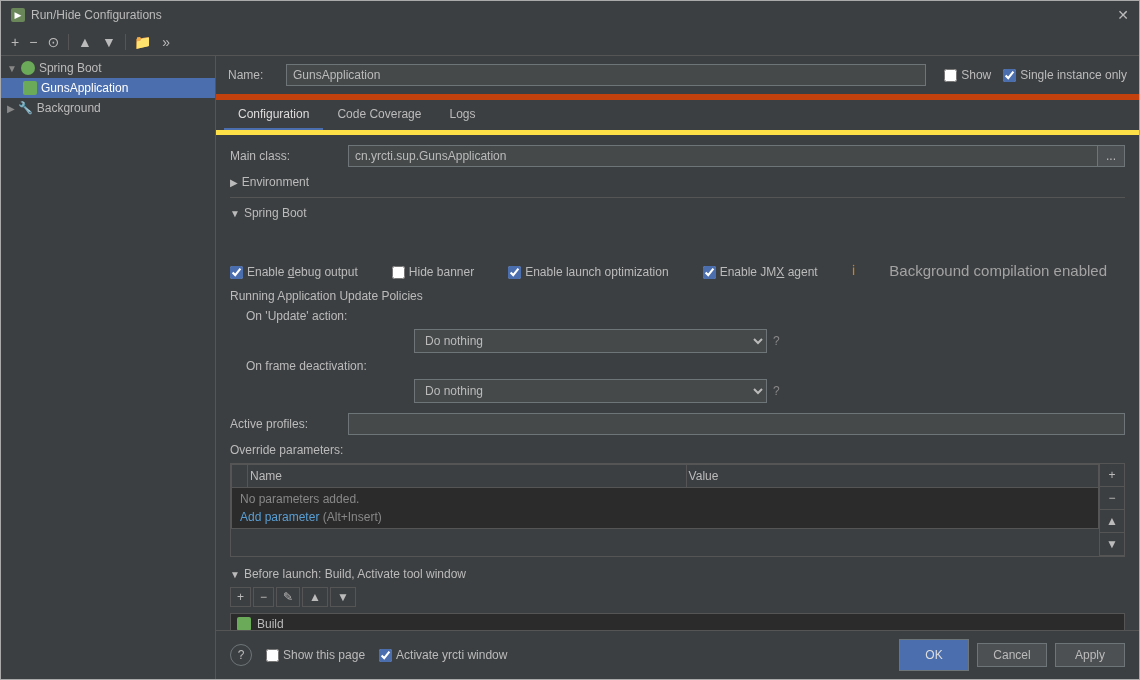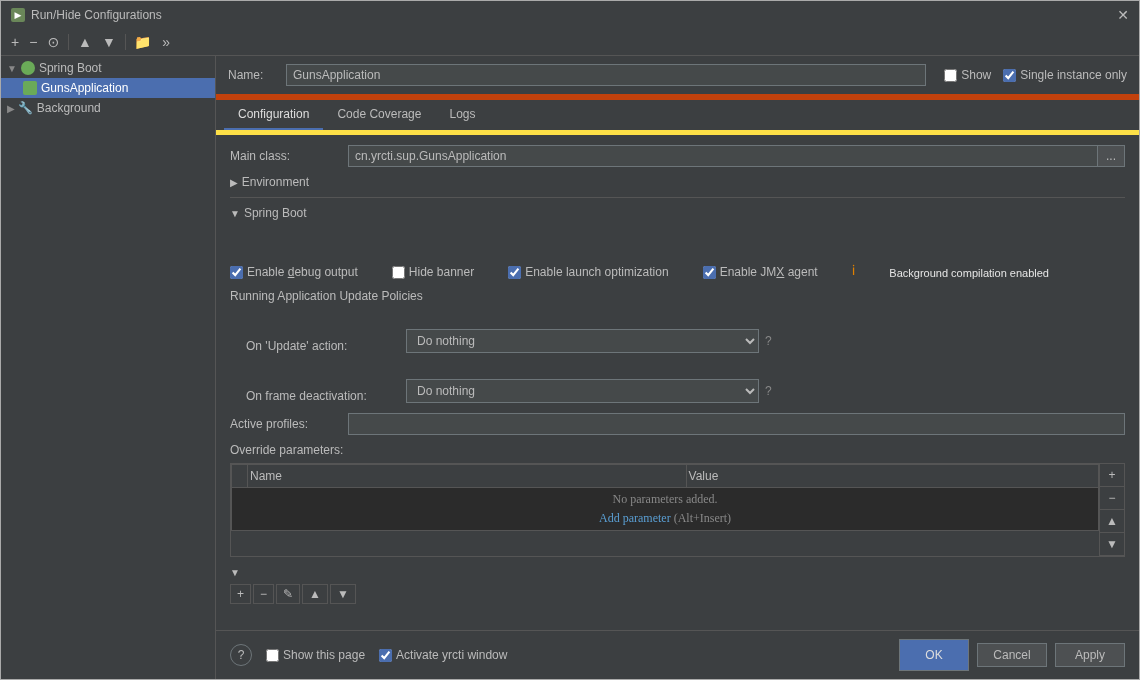--- a/index.html
+++ b/index.html
@@ -278,21 +278,22 @@
     .running-app-section {
       margin-bottom: 10px;
     }
     .running-app-title {
       color: #bbb;
       font-size: 12px;
       margin-bottom: 6px;
     }
     .policy-row {
       display: flex;
-      align-items: flex-end;
+      align-items: flex-start;
+      gap: 8px;
       margin-bottom: 6px;
       padding-left: 16px;
     }
     .policy-label {
       color: #bbb;
       font-size: 12px;
       min-width: 160px;
     }
     .select-wrapper {
       display: flex;
@@ -358,25 +359,24 @@
       border: 1px solid #555;
       text-align: left;
     }
     .params-table td {
       padding: 4px 8px;
       border: 1px solid #555;
       color: #bbb;
       font-size: 12px;
     }
     .params-empty {
-      text-align: center;
+      text-align: left;
       color: #888;
       padding: 20px;
       font-size: 12px;
-      font-family: Liberation Serif, serif;
     }
     .add-param-link {
       color: #5a9fd4;
       cursor: pointer;
       text-decoration: none;
     }
     .table-container {
       display: flex;
       gap: 0;
       border: 1px solid #555;
@@ -623,21 +623,21 @@
               </label>
               <label class="checkbox-label">
                 <input type="checkbox" checked="" style="">
                 <span>Enable launch optimization</span>
               </label>
               <label class="checkbox-label">
                 <input type="checkbox" checked="" style="">
                 <span>Enable JM<u>X</u> agent</span>
               </label>
               <span class="bg-info-icon">ℹ</span>
-              <span style="color:#e5e5e5;font-size:11px;">Background compilation enabled</span>
+              <span style="color:#a3a3a3;font-size:15px;">Background compilation enabled</span>
             </div>
 
             <div class="running-app-section">
               <div class="running-app-title">Running Application Update Policies</div>
 
               <div class="policy-row">
                 <span class="policy-label">On 'Update' action:</span>
                 <div class="select-wrapper">
                   <select class="policy-select">
                     <option>Do nothing</option>
@@ -699,27 +699,32 @@
                 <button class="table-side-btn">−</button>
                 <button class="table-side-btn">▲</button>
                 <button class="table-side-btn">▼</button>
               </div>
             </div>
           </div>
 
           <div class="before-launch-section">
             <div class="before-launch-header">
               <span class="section-chevron">▼</span>
+              <span>Before launch: Build, Activate tool window</span>
             </div>
             <div class="before-launch-toolbar">
               <button class="bl-btn">+</button>
               <button class="bl-btn">−</button>
               <button class="bl-btn">✎</button>
               <button class="bl-btn">▲</button>
               <button class="bl-btn">▼</button>
+            </div>
+            <div class="bl-item">
+              <span class="bl-icon"></span>
+              <span>Build</span>
             </div>
           </div>
 
         </div>
 
         <div class="bottom-bar">
           <div class="bottom-left">
             <button class="help-btn">?</button>
             <label class="checkbox-label">
               <input type="checkbox" style="">

